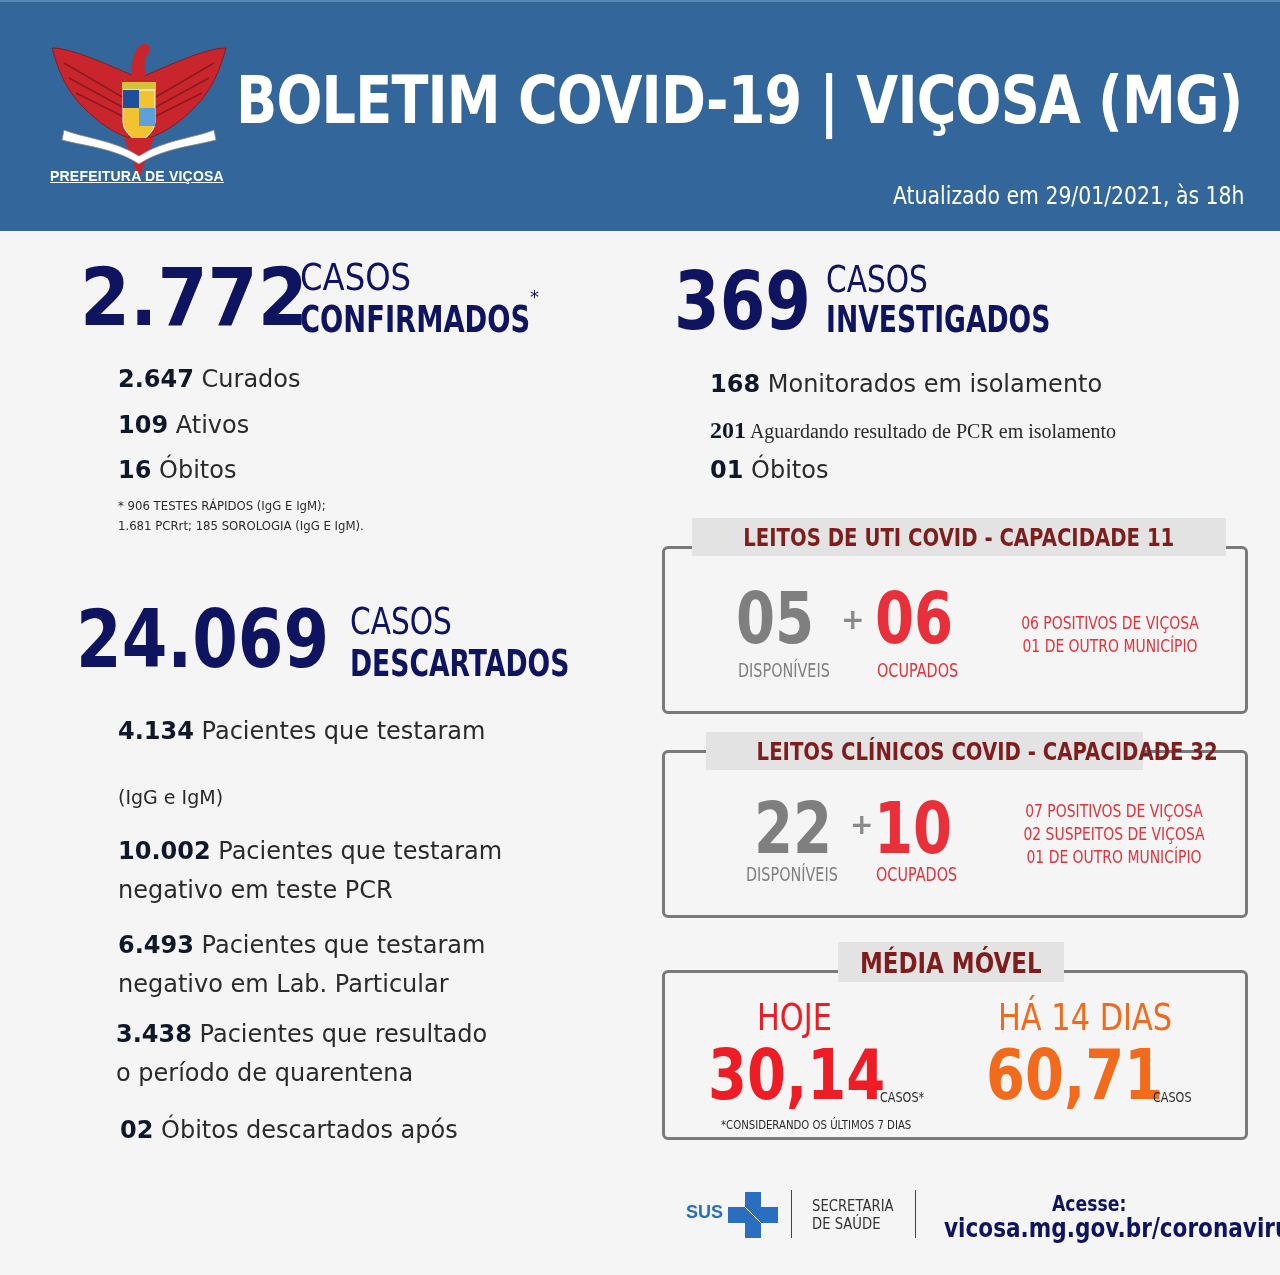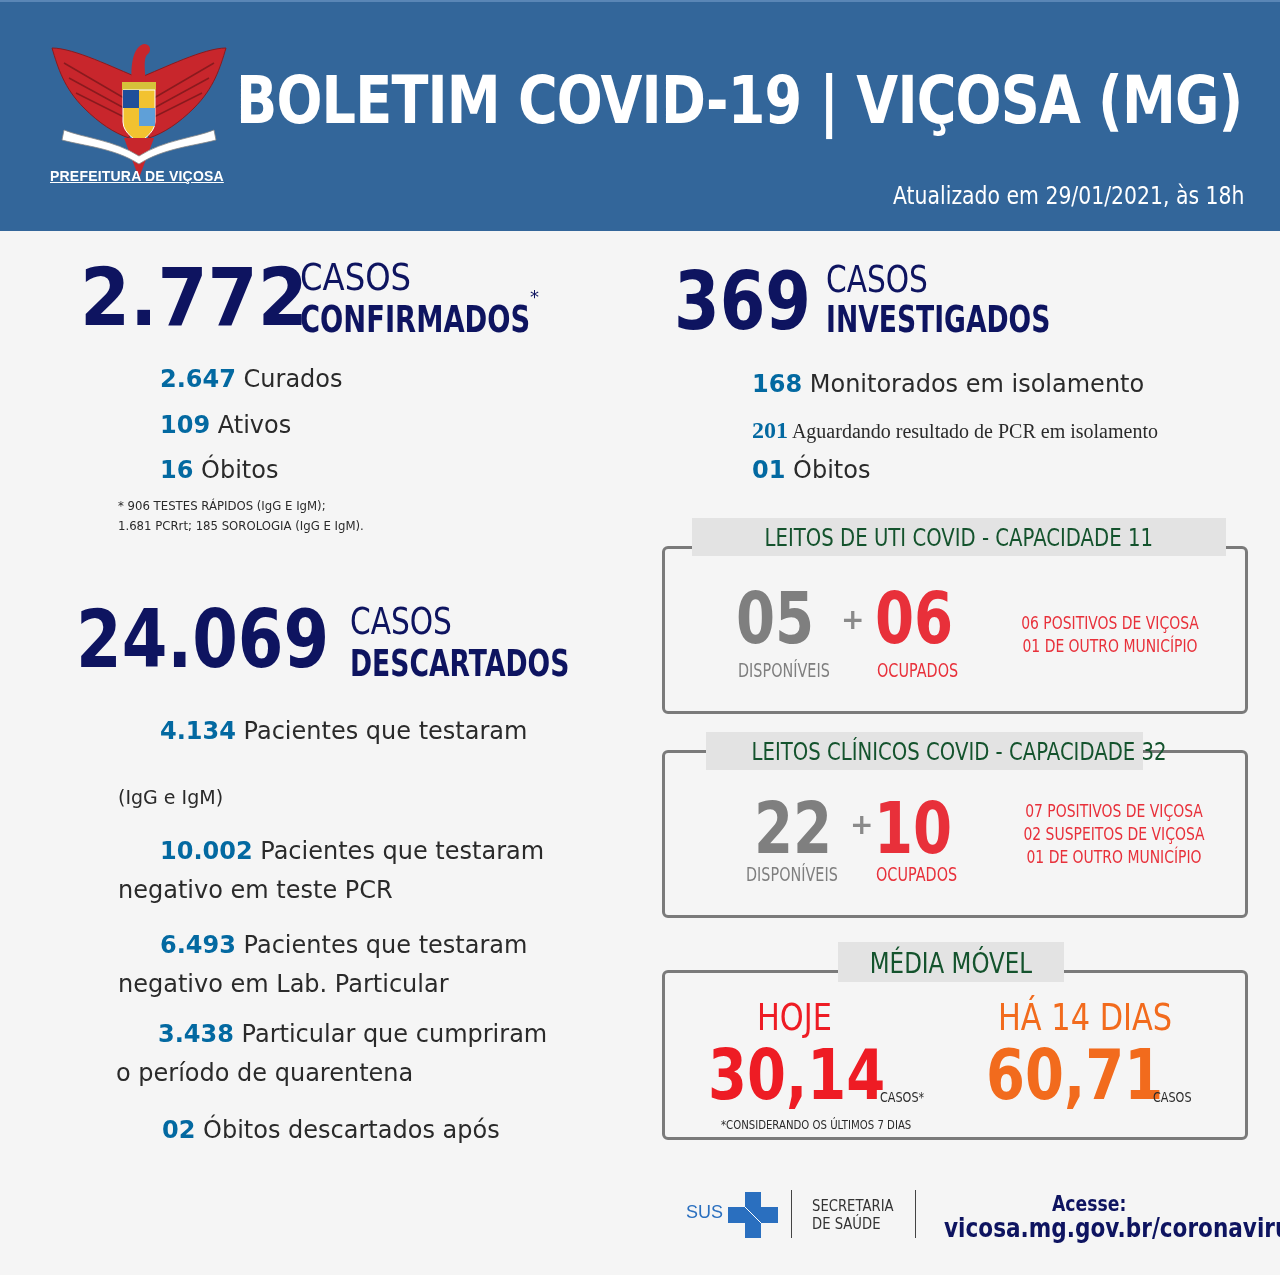--- a/index.html
+++ b/index.html
@@ -10,25 +10,25 @@
   .title { position:absolute; left:236px; top:66px; color:#fff; font-family:"DejaVu Sans", sans-serif; font-weight:bold; font-size:66px; letter-spacing:-1px; transform:scaleX(0.82); transform-origin:left top; white-space:nowrap; line-height:1; }
   .updated { position:absolute; right:36px; top:180px; color:#fff; font-family:"DejaVu Sans", sans-serif; font-size:24px; transform:scaleX(0.85); transform-origin:right top; white-space:nowrap; }
 
   .navy { color:#0e1460; }
   .dark { color:#2a2a2a; }
   .big { position:absolute; font-family:"DejaVu Sans", sans-serif; font-weight:bold; line-height:1; white-space:nowrap; transform-origin:left top; }
   .big-label { position:absolute; font-family:"DejaVu Sans", sans-serif; line-height:1; white-space:nowrap; transform-origin:left top; }
   .lbl-top { font-weight:normal; }
   .lbl-bot { font-weight:bold; }
   .stat { position:absolute; font-family:"DejaVu Sans", sans-serif; font-size:24px; white-space:nowrap; color:#2a2a2a; line-height:1; }
-  .stat b { color:#0369a1;margin-left:42px; }
+  .stat b { color:#0f172a; }
   .note { position:absolute; font-family:"DejaVu Sans", sans-serif; font-size:13px; color:#2a2a2a; white-space:nowrap; line-height:20px; transform:scaleX(0.9); transform-origin:left top; }
 
   .box { position:absolute; border:3px solid #7a7a7a; border-radius:6px; box-sizing:border-box; }
-  .box-title { position:absolute; background:#e3e3e3; color:#14532d; font-family:"DejaVu Sans", sans-serif; font-weight:normal; text-align:center; white-space:nowrap; box-sizing:border-box; }
+  .box-title { position:absolute; background:#e3e3e3; color:#7f1d1d; font-family:"DejaVu Sans", sans-serif; font-weight:bold; text-align:center; white-space:nowrap; box-sizing:border-box; }
   .box-title span { display:inline-block; transform:scaleX(0.82); }
   .bed-num { position:absolute; font-family:"DejaVu Sans", sans-serif; font-weight:bold; font-size:72px; line-height:1; transform:scaleX(0.78); transform-origin:left top; }
   .bed-lbl { position:absolute; font-family:"DejaVu Sans", sans-serif; font-size:20px; line-height:1; transform:scaleX(0.72); transform-origin:left top; white-space:nowrap; }
   .plus { position:absolute; font-family:"DejaVu Sans", sans-serif; font-weight:bold; font-size:28px; color:#8a8a8a; }
   .grey { color:#7f7f7f; }
   .red { color:#e8303a; }
   .redbright { color:#ee1c24; }
   .orange { color:#f26b1d; }
   .detail { position:absolute; font-family:"DejaVu Sans", sans-serif; font-size:17px; line-height:23px; text-align:center; white-space:nowrap; transform:scaleX(0.82); transform-origin:center top; }
 
@@ -99,21 +99,21 @@
 
   <div class="stat" style="left:118px; top:832px; line-height:39px;">
     <div><b>10.002</b> <span>Pacientes que testaram</span></div>
     <div>negativo em teste PCR</div>
   </div>
   <div class="stat" style="left:118px; top:926px; line-height:39px;">
     <div><b>6.493</b> <span>Pacientes que testaram</span></div>
     <div>negativo em Lab. Particular</div>
   </div>
   <div class="stat" style="left:116px; top:1015px; line-height:39px;">
-    <div><b>3.438</b> <span>Particular que cumpriram</span></div>
+    <div><b>3.438</b> <span>Pacientes que resultado</span></div>
     <div>o período de quarentena</div>
   </div>
   <div class="stat" style="left:120px; top:1111px; line-height:39px;">
     <div><b>02</b> <span>Óbitos descartados após</span></div>
   </div>
 </div>
 
 <div>
   <div class="box" style="left:662px; top:546px; width:586px; height:168px;"></div>
   <div class="box-title" style="left:692px; top:518px; width:534px; height:38px; line-height:40px; font-size:24px;"><span>LEITOS DE UTI COVID - CAPACIDADE 11</span></div>
@@ -152,21 +152,21 @@
   <div class="big-label dark" style="left:880px; top:1090px; font-size:14px; transform:scaleX(0.8);">CASOS*</div>
   <div class="big-label dark" style="left:721px; top:1118px; font-size:13px; transform:scaleX(0.78);">*CONSIDERANDO OS ÚLTIMOS 7 DIAS</div>
 
   <div class="big-label orange" style="left:998px; top:998px; font-size:38px; transform:scaleX(0.8);">HÁ 14 DIAS</div>
   <div class="big orange" style="left:986px; top:1040px; font-size:70px; transform:scaleX(0.8);">60,71</div>
   <div class="big-label dark" style="left:1153px; top:1090px; font-size:14px; transform:scaleX(0.8);">CASOS</div>
 </div>
 
 <div>
   <div class="footer-sus">
-    <span style="position:absolute; left:0; top:10px; font-family:'Liberation Sans', sans-serif; font-weight:normal; font-size:18px; color:#2a6fbf;text-align:right;">SUS</span>
+    <span style="position:absolute; left:0; top:10px; font-family:'Liberation Sans', sans-serif; font-weight:bold; font-size:18px; color:#2a6fbf;text-align:right;">SUS</span>
     <svg style="position:absolute; left:42px; top:0;" width="50" height="46" viewBox="0 0 50 46">
       <rect x="17" y="0" width="16" height="46" fill="#2a6fbf"></rect>
       <rect x="0" y="15" width="50" height="16" fill="#2a6fbf"></rect>
       <path d="M17 15 L33 31" stroke="#fff" stroke-width="1"></path>
     </svg>
   </div>
   <div class="vline" style="left:791px; top:1190px; height:48px;"></div>
   <div style="position:absolute; left:812px; top:1197px; font-family:'DejaVu Sans', sans-serif; font-size:15px; color:#333; line-height:18px; transform:scaleX(0.88); transform-origin:left top;">
     <div>SECRETARIA</div>
     <div>DE SAÚDE</div>

